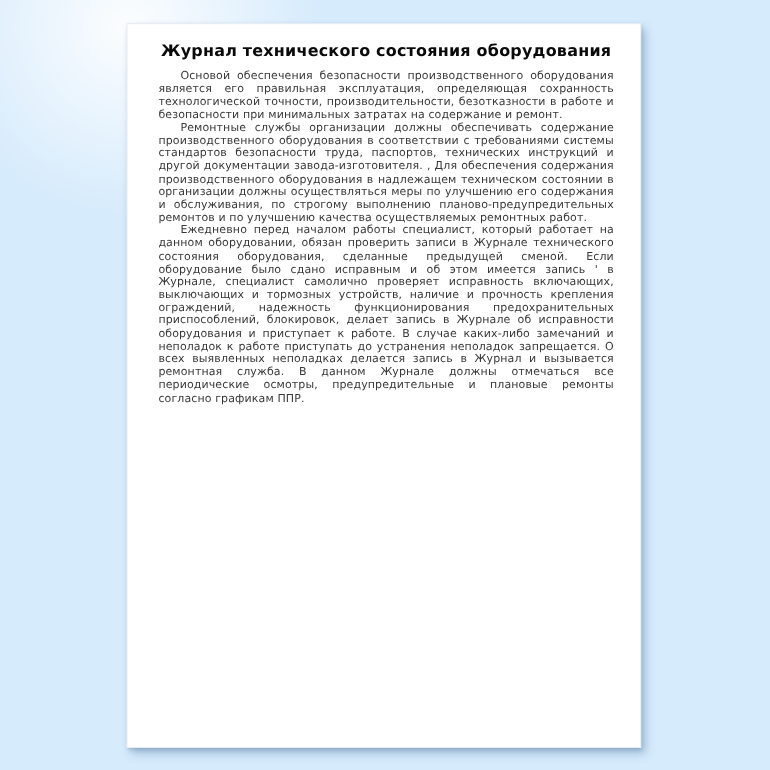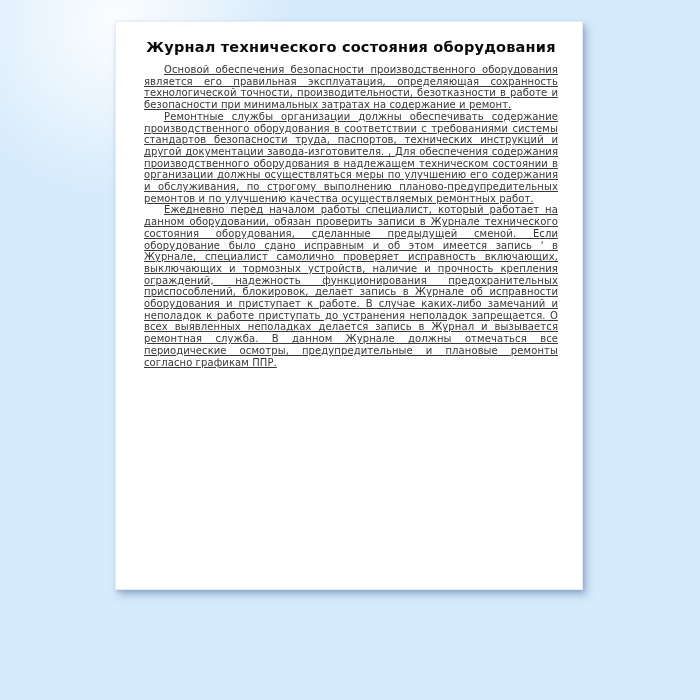--- a/index.html
+++ b/index.html
@@ -16,21 +16,21 @@
     background:
       radial-gradient(circle 240px at 118px 24px, rgba(255,255,255,0.92) 0%, rgba(255,255,255,0.45) 38%, rgba(255,255,255,0) 72%),
       #d6ebfc;
     font-family: "DejaVu Sans", "Liberation Sans", sans-serif;
   }
   .sheet {
     position: absolute;
     left: 115px;
     top: 21px;
     width: 468px;
-    height: 569px;
+    height: 659px;
     background: #ffffff;
     border: 1px solid rgba(150,172,200,0.22);
     box-sizing: border-box;
     box-shadow:
       4px 5px 8px rgba(104,138,178,0.50),
       1px 2px 3px rgba(104,138,178,0.35);
     padding: 16px 24px 0 28px;
   }
   .doc-title {
     margin: 0 0 8px 0;
@@ -47,21 +47,20 @@
     padding: 0;
     font-size: 10px;
     line-height: 11.7px;
     letter-spacing: 0.1px;
     text-align: justify;
     text-indent: 20px;
     color: #383838;
     hyphens: auto;
     -webkit-hyphens: auto;
     overflow-wrap: break-word;
-    text-decoration: underline;
   }
 </style>
 </head>
 <body>
 
 <div class="stage">
   <div class="sheet">
     <h1 class="doc-title">Журнал технического состояния оборудования</h1>
     <p class="doc-par">Основой обеспечения безопасности производственного оборудования является его правильная эксплуатация, определяющая сохранность технологической точности, производительности, безотказности в работе и безопасности при минимальных затратах на содержание и ремонт.</p>
     <p class="doc-par">Ремонтные службы организации должны обеспечивать содержание производственного оборудования в соответствии с требованиями системы стандартов безопасности труда, паспортов, технических инструкций и другой документации завода-изготовителя. , Для обеспечения содержания производственного оборудования в надлежащем техническом состоянии в организации должны осуществляться меры по улучшению его содержания и обслуживания, по строгому выполнению планово-предупредительных ремонтов и по улучшению качества осуществляемых ремонтных работ.</p>

